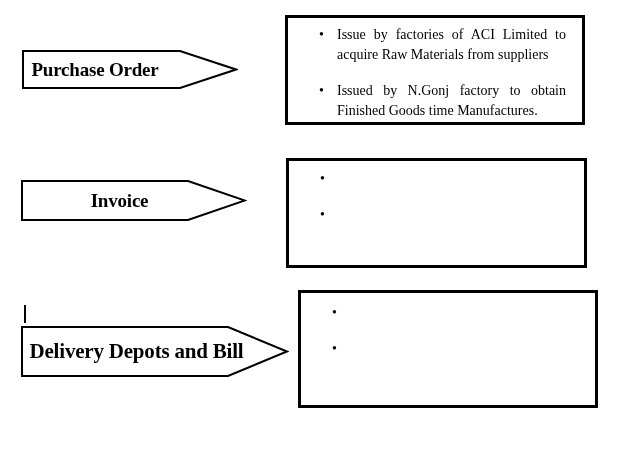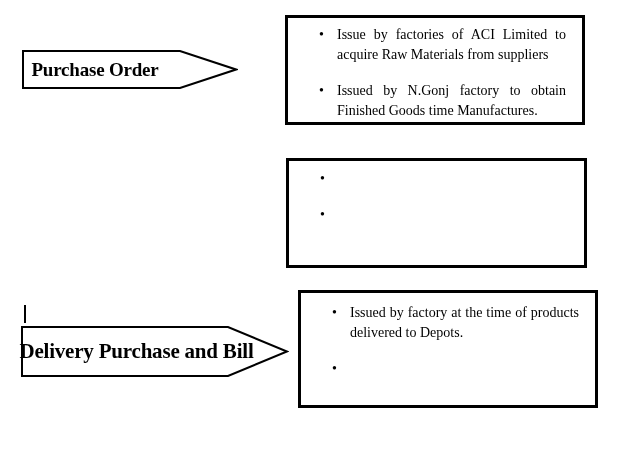--- a/index.html
+++ b/index.html
@@ -83,42 +83,47 @@
     <div class="bullet-item">
       <span class="bullet-marker">•</span>
       <span class="bullet-text">Issue by factories of ACI Limited to acquire Raw Materials from suppliers</span>
     </div>
     <div class="bullet-item">
       <span class="bullet-marker">•</span>
       <span class="bullet-text">Issued by N.Gonj factory to obtain Finished Goods time Manufactures.</span>
     </div>
   </div>
 
+  <div class="arrow arrow2">
+    <svg width="226" height="41" viewBox="0 0 226 41">
+      <polygon points="1,1 167,1 224,20.5 167,40 1,40" fill="#ffffff" stroke="#000000" stroke-width="2"></polygon>
+    </svg>
+    <span class="arrow-label">Invoice</span>
+  </div>
 
   <div class="info-box box2">
     <div class="bullet-item">
       <span class="bullet-marker">•</span>
     </div>
     <div class="bullet-item">
       <span class="bullet-marker">•</span>
     </div>
   </div>
 
   <div class="caret-mark"></div>
 
   <div class="arrow arrow3">
     <svg width="268" height="51" viewBox="0 0 268 51">
       <polygon points="1,1 207,1 266,25.5 207,50 1,50" fill="#ffffff" stroke="#000000" stroke-width="2"></polygon>
     </svg>
-    <span class="arrow-label">Delivery Purchase and Bill</span>
+    <span class="arrow-label">Delivery Depots and Bill</span>
   </div>
 
   <div class="info-box box3">
     <div class="bullet-item">
       <span class="bullet-marker">•</span>
-      <span class="bullet-text">Issued by factory at the time of products delivered to Depots.</span>
     </div>
     <div class="bullet-item">
       <span class="bullet-marker">•</span>
     </div>
   </div>
 
 </div>
 
 </body></html>

